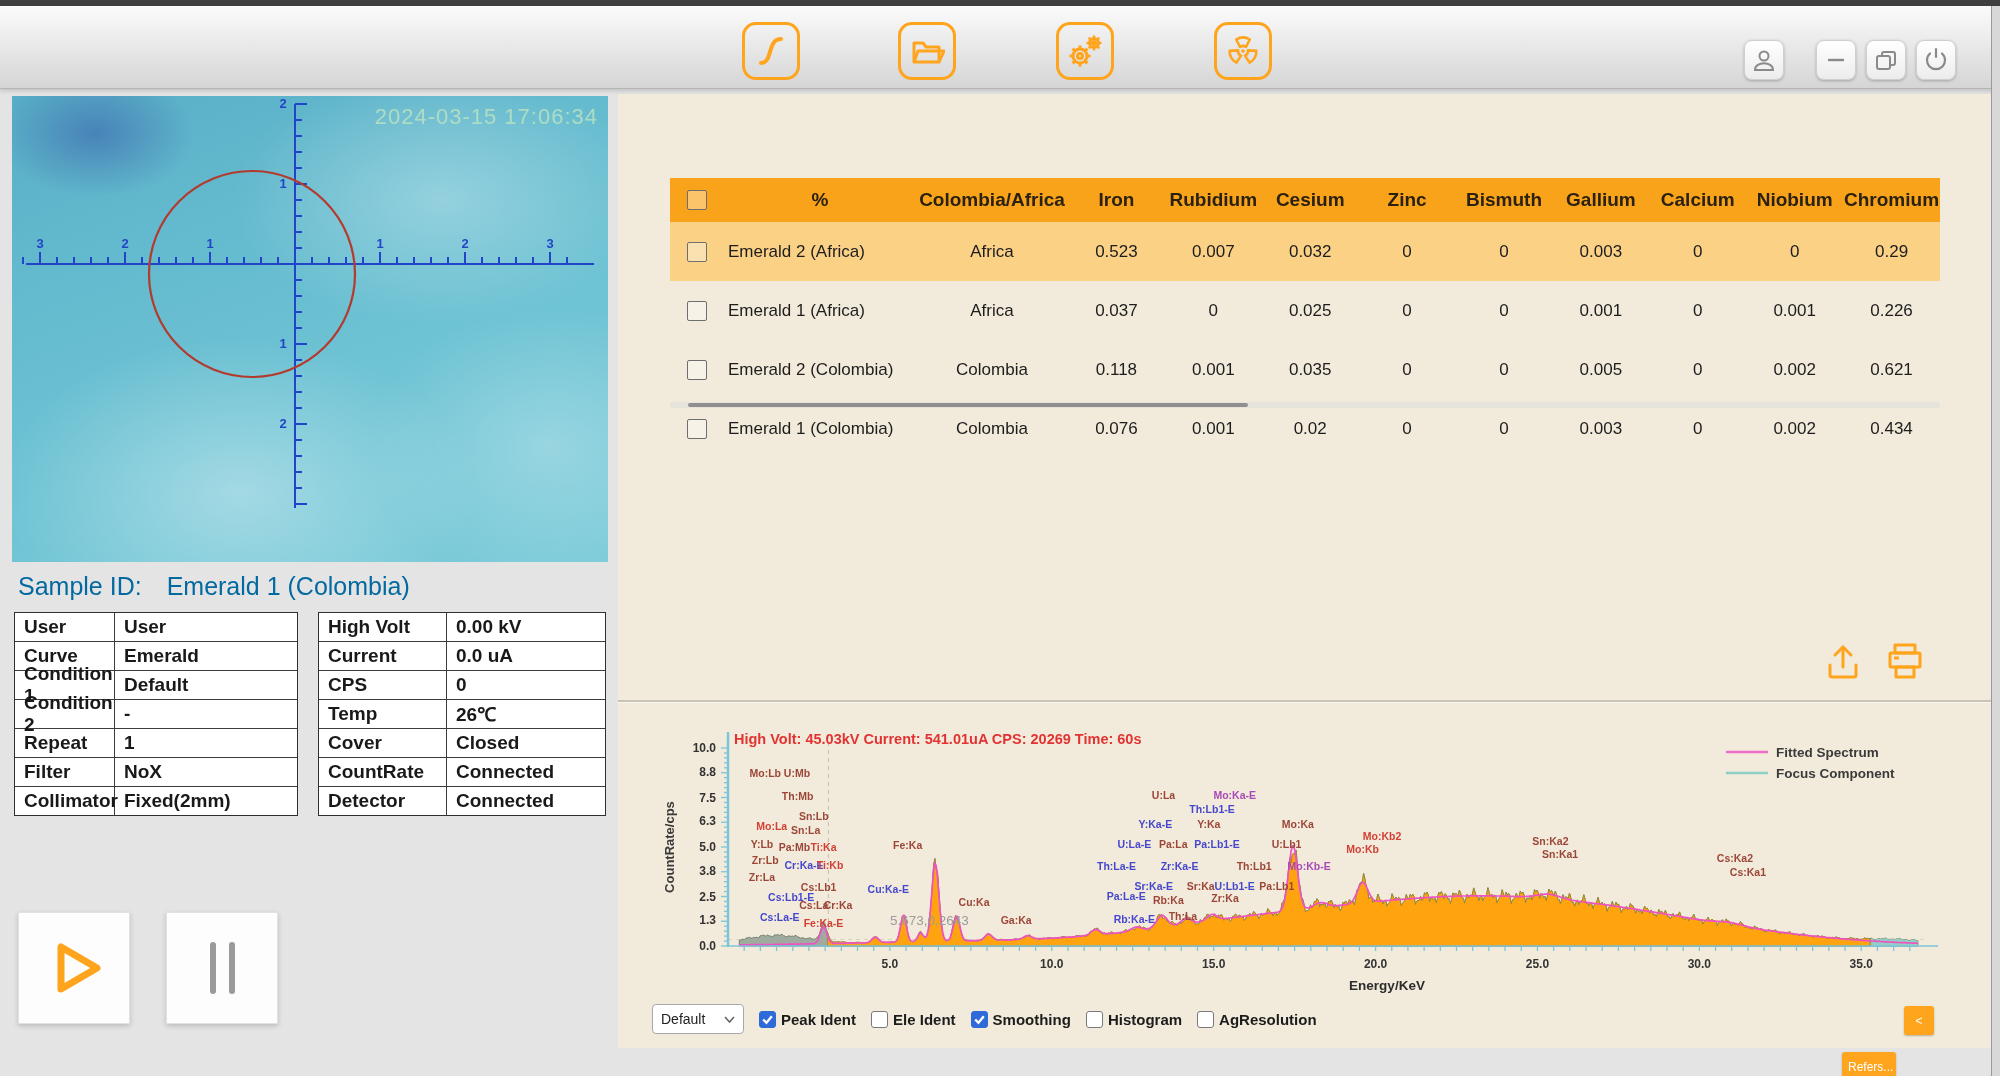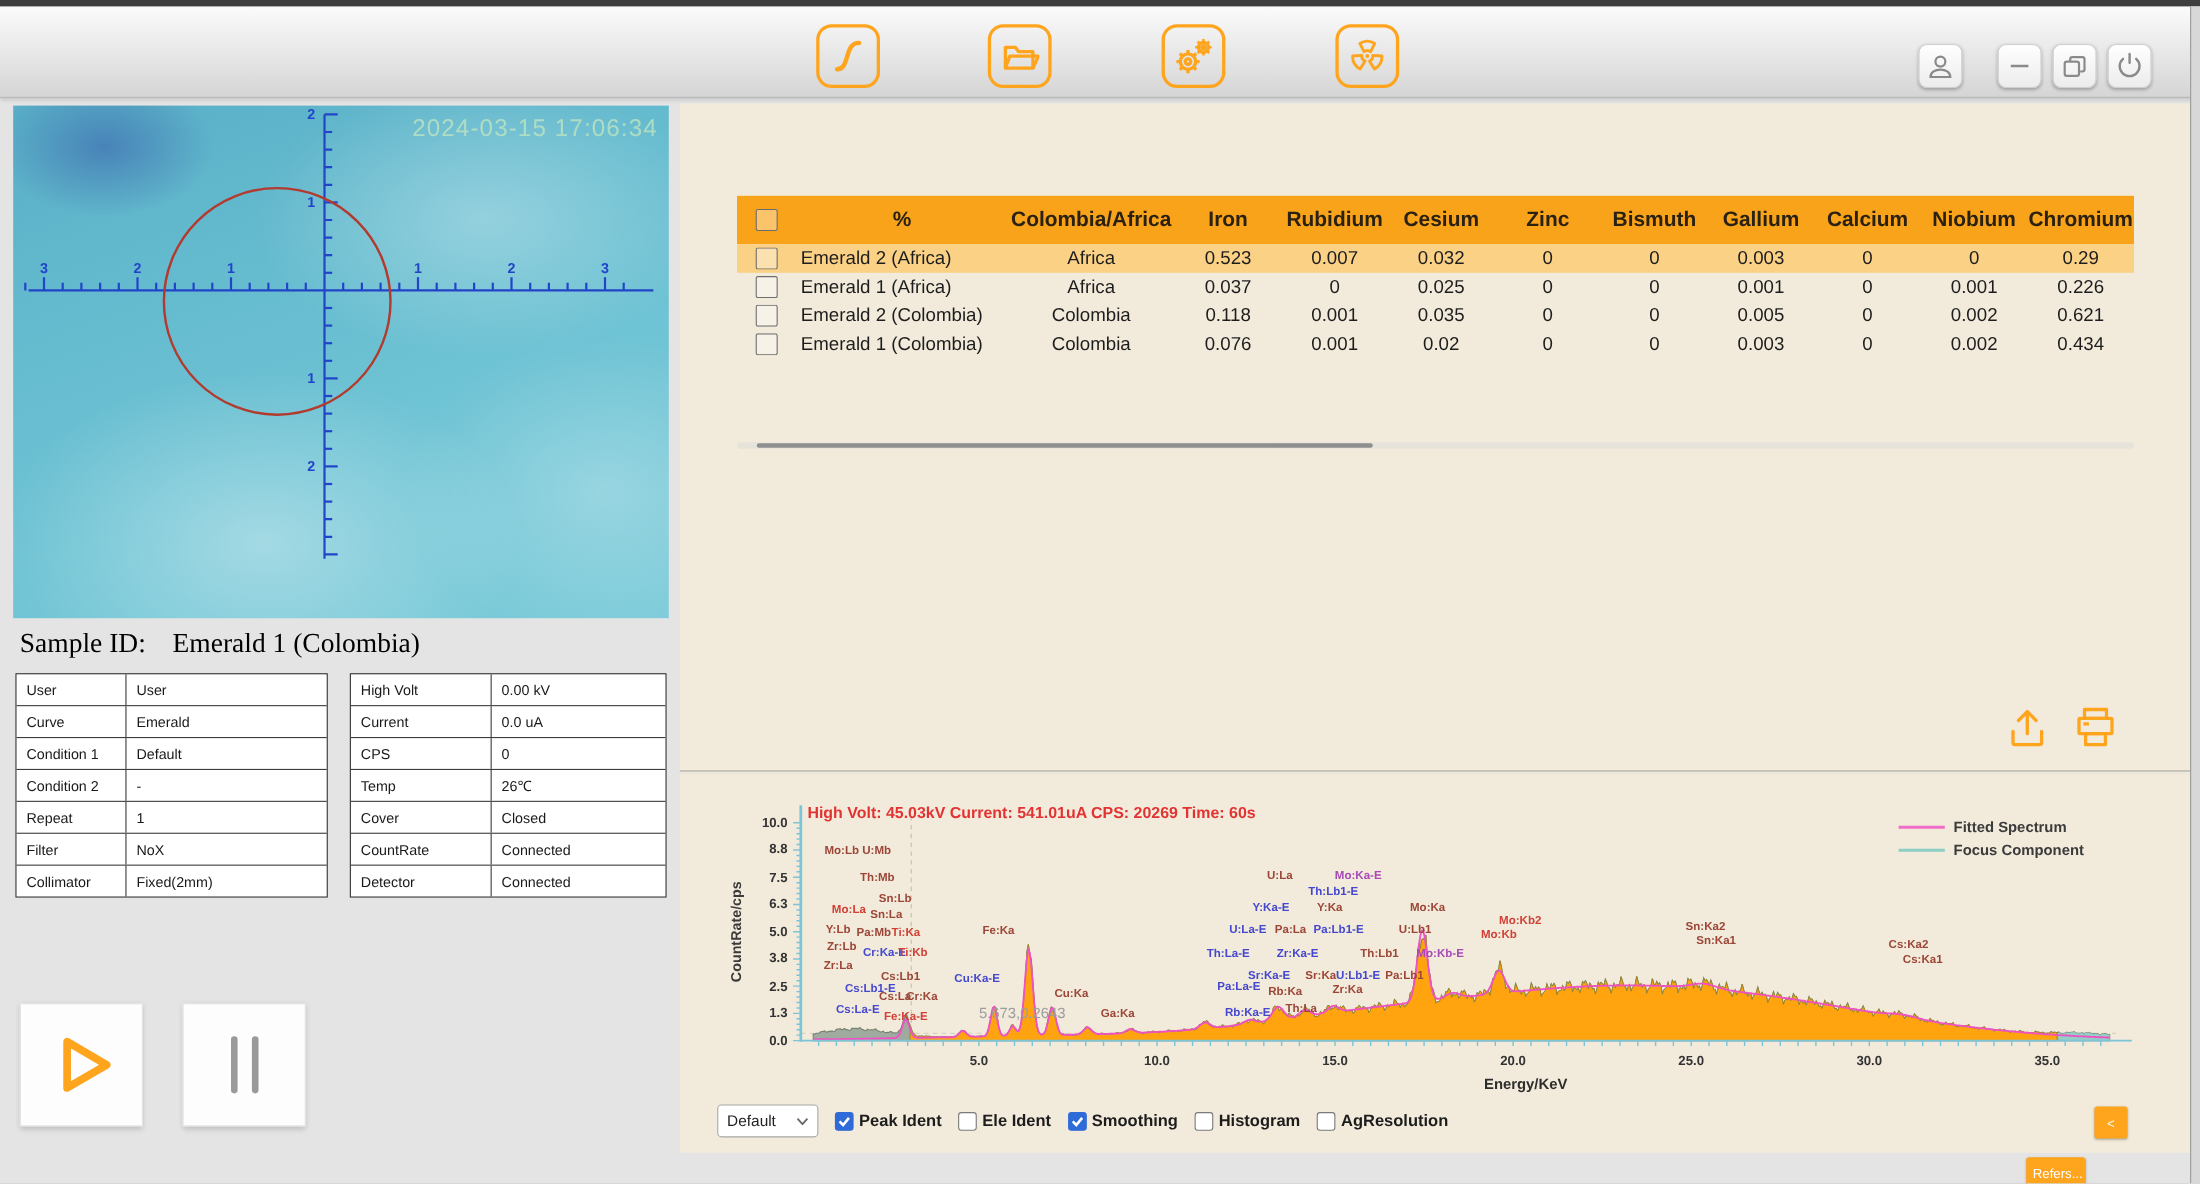--- a/index.html
+++ b/index.html
@@ -25,41 +25,41 @@
   
   .camera{position:absolute;left:12px;top:96px;width:596px;height:466px;overflow:hidden;
     background:
       radial-gradient(140px 90px at 14% 8%, rgba(47,73,165,0.45), rgba(47,73,165,0) 70%),
       radial-gradient(300px 180px at 72% 22%, rgba(255,255,255,0.30), rgba(255,255,255,0) 70%),
       radial-gradient(340px 220px at 38% 85%, rgba(255,255,255,0.35), rgba(255,255,255,0) 70%),
       radial-gradient(260px 200px at 90% 75%, rgba(255,255,255,0.25), rgba(255,255,255,0) 70%),
       linear-gradient(160deg,#58aec6 0%, #66bccf 35%, #6ec3d4 60%, #7ccbd9 100%);}
   .camera svg{position:absolute;left:0;top:0;}
   .timestamp{position:absolute;right:10px;top:8px;font-size:22px;color:#b9e2c2;opacity:.85;letter-spacing:1px;}
-  .sample-row{position:absolute;left:18px;top:572px;font-size:25px;color:#000000;font-family:Liberation Serif, serif;}
+  .sample-row{position:absolute;left:18px;top:572px;font-size:25px;color:#0369a1;}
   .sample-row .sid-label{font-weight:500;}
   .sample-row .sid-value{margin-left:18px;}
   .ptable{position:absolute;top:612px;background:#ffffff;border:1px solid #2f2f2f;}
   .ptable.p1{left:14px;width:282px;}
   .ptable.p2{left:318px;width:286px;}
   .prow{display:flex;height:28px;border-bottom:1px solid #3c3c3c;}
   .prow:last-child{border-bottom:none;}
-  .pcell{display:flex;align-items:center;font-size:13px;font-weight:400;color:#191919;padding:0 0 0 9px;box-sizing:border-box;}
+  .pcell{display:flex;align-items:center;font-size:19px;font-weight:700;color:#191919;padding:0 0 0 9px;box-sizing:border-box;}
   .p1 .plabel{width:100px;border-right:1px solid #3c3c3c;}
   .p2 .plabel{width:128px;border-right:1px solid #3c3c3c;}
   .pvalue{flex:1;}
   .pp-btn{position:absolute;top:912px;width:112px;height:112px;background:#fdfdfd;border:1px solid #e2e2e2;
           box-shadow:0 2px 5px rgba(0,0,0,0.18);cursor:pointer;}
   .pp-btn svg{position:absolute;left:50%;top:50%;transform:translate(-50%,-50%);}
 
   
   .panel{position:absolute;left:618px;top:94px;width:1374px;height:954px;background:#f2ebdb;}
 
   .results{position:absolute;left:52px;top:84px;width:1270px;}
-  .rrow{display:grid;grid-template-columns:54px 192px 152px repeat(9,1fr);align-items:center;height:26px;}
+  .rrow{display:grid;grid-template-columns:54px 192px 152px repeat(9,1fr);align-items:center;height:59px;}
   .rrow.rheader{height:44px;background:#f9a31b;}
   .rrow.selected{background:#fbd186;}
   .rcell{font-size:17px;color:#1d1d1d;text-align:center;white-space:nowrap;overflow:hidden;}
   .rheader .rcell{font-size:19px;font-weight:700;color:#2a2111;}
   .namecell{text-align:left;padding-left:4px;}
   .ccell{display:flex;justify-content:center;}
   .cbx{width:18px;height:18px;border:1.6px solid #6e6e6e;border-radius:2px;background:rgba(255,255,255,0.35);display:inline-block;}
   .hscroll{position:absolute;left:52px;top:308px;width:1270px;height:6px;background:#e6e3da;border-radius:3px;}
   .hthumb{position:absolute;left:18px;top:1px;width:560px;height:4px;background:#8f8f8f;border-radius:2px;}
 

